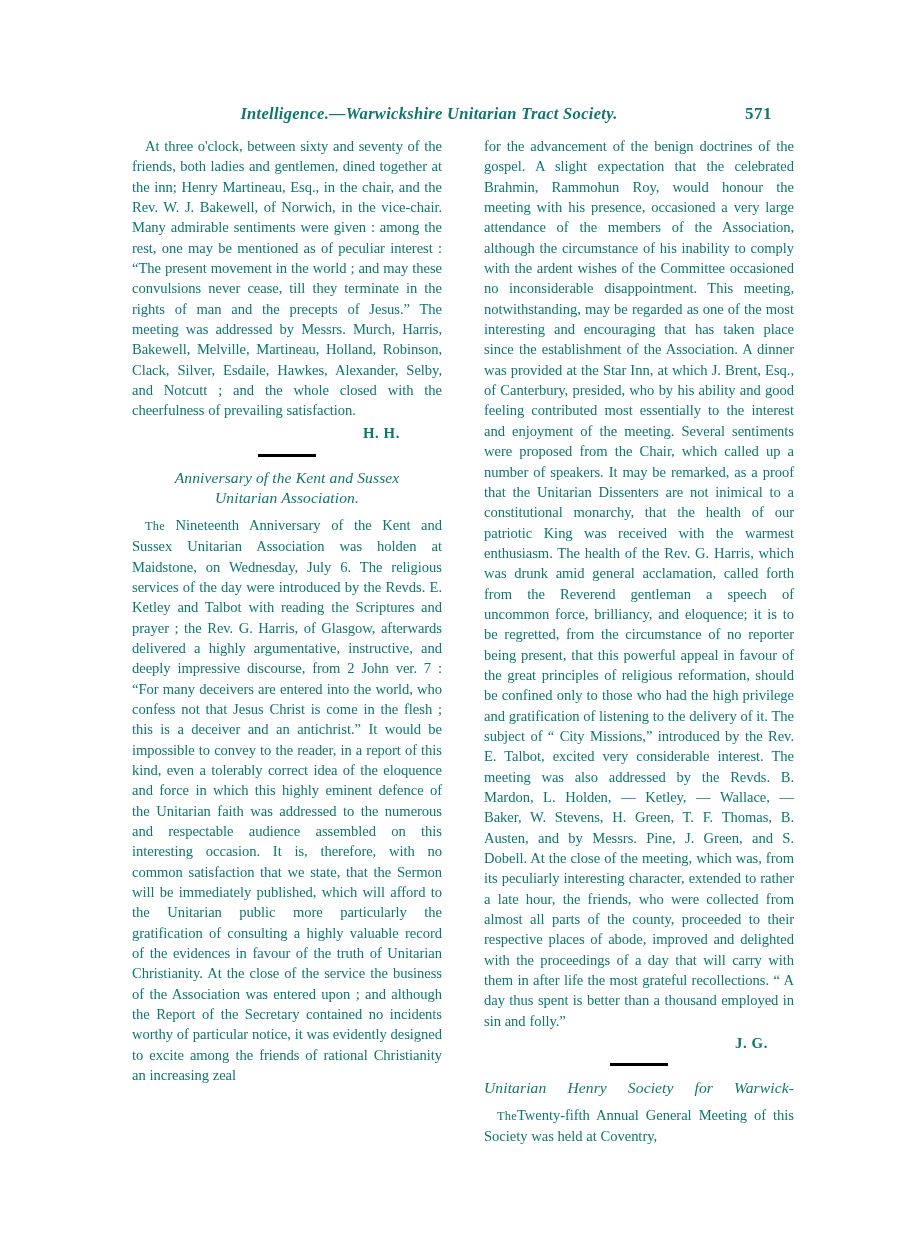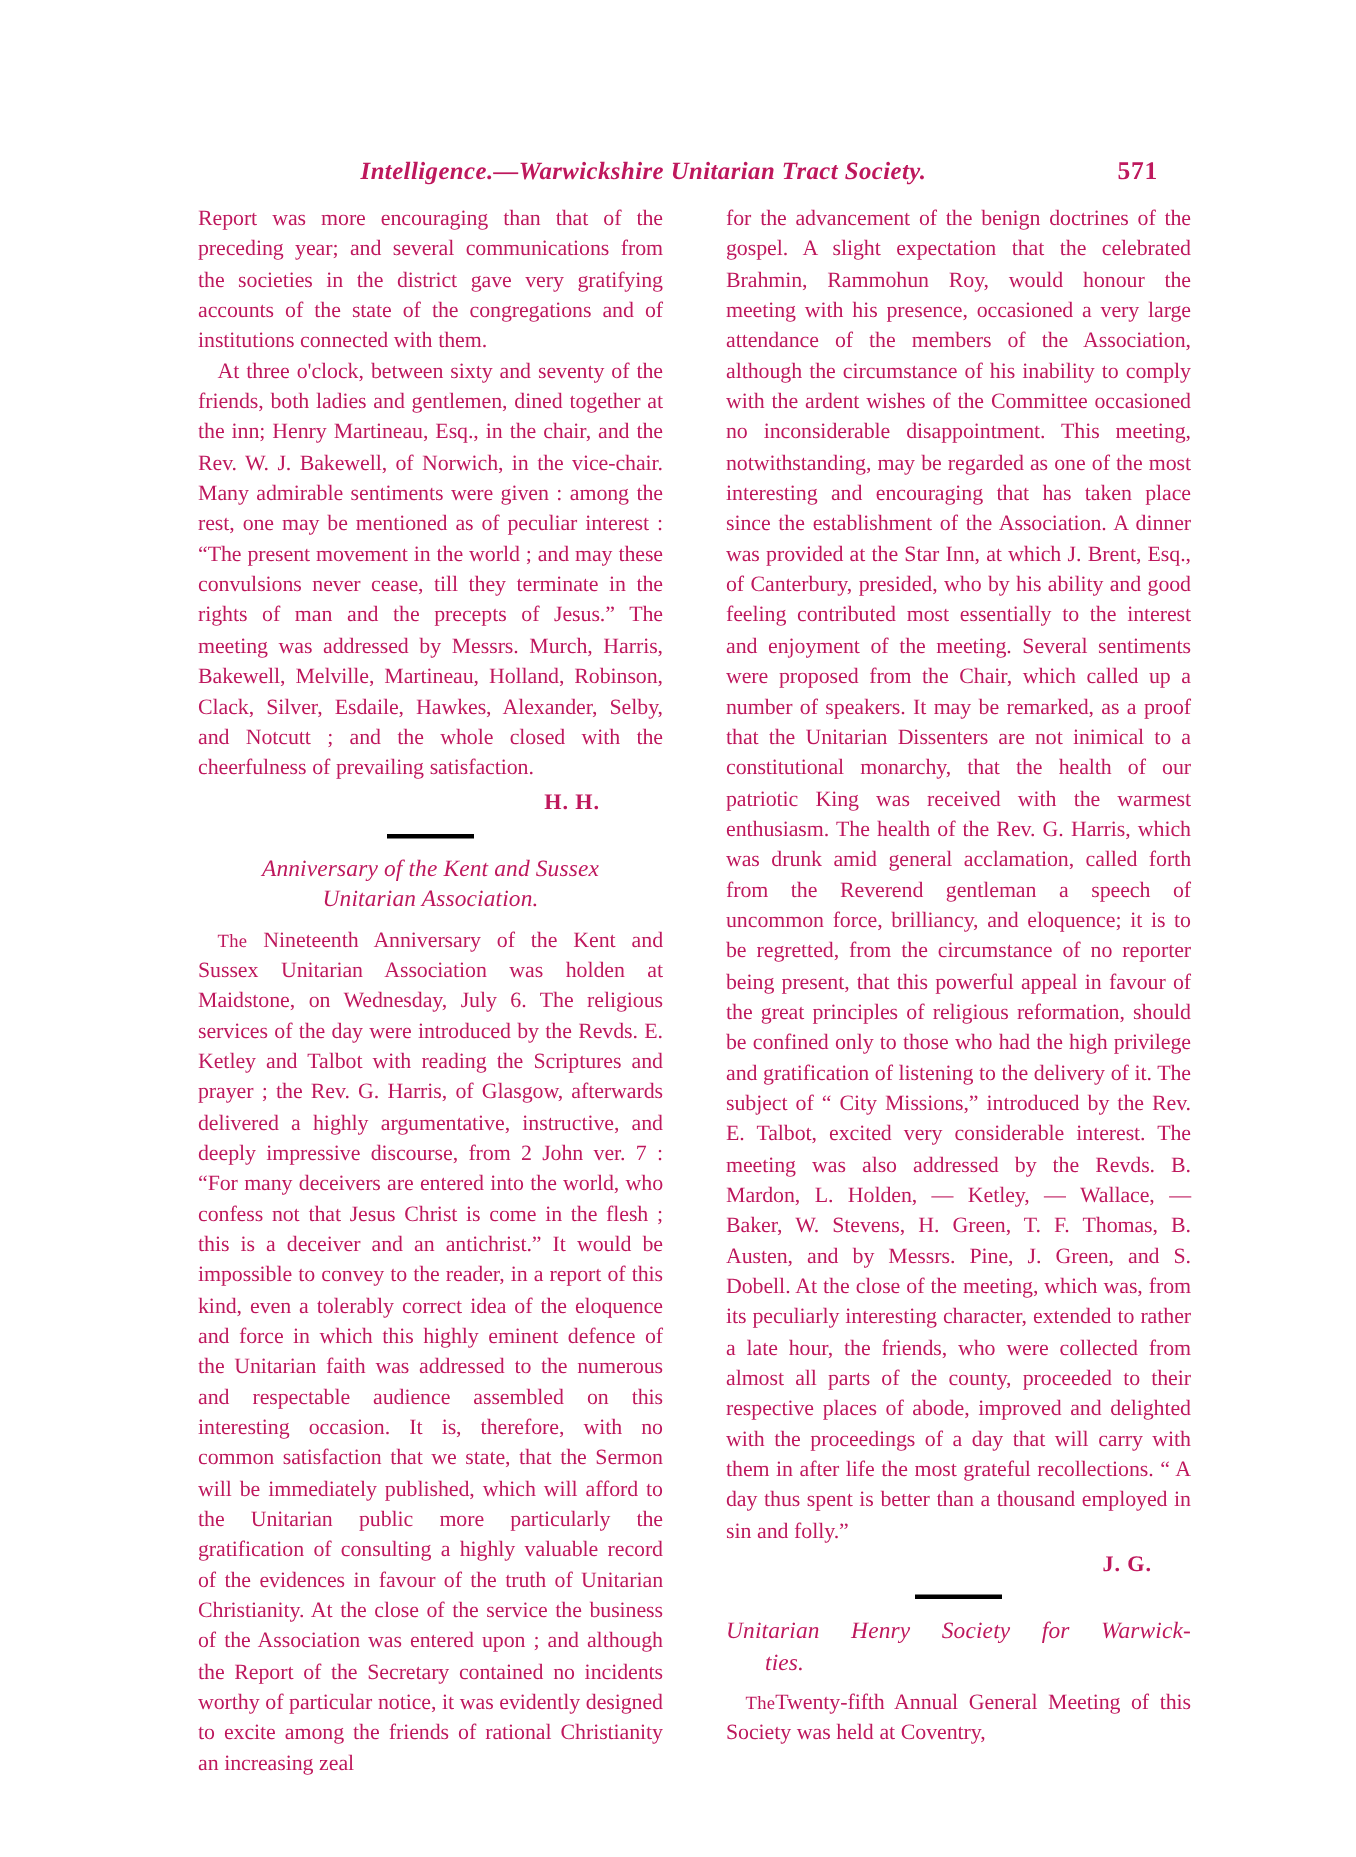--- a/index.html
+++ b/index.html
@@ -9,21 +9,21 @@
     background: #ffffff;
   }
   .page {
     position: relative;
     width: 904px;
     height: 1238px;
     margin: 0 auto;
     background: #ffffff;
     overflow: hidden;
     font-family: "Liberation Serif", "DejaVu Serif", serif;
-    color: #be185d;
+    color: #0f766e;
   }
 
   
   .running-head {
     position: absolute;
     left: 132px;
     top: 104px;
     width: 640px;
     height: 22px;
   }
@@ -147,21 +147,20 @@
 
   <div class="running-head">
     <div class="running-head-title">Intelligence.—Warwickshire Unitarian Tract Society.</div>
     <div class="running-head-folio">571</div>
   </div>
 
   <div class="columns">
 
     <div class="col col-left">
 
-      <p class="para last-ragged">Report was more encouraging than that of the preceding year; and several communications from the societies in the district gave very gratifying accounts of the state of the congregations and of institutions connected with them.</p>
 
       <p class="para indent last-ragged">At three o'clock, between sixty and seventy of the friends, both ladies and gentlemen, dined together at the inn; Henry Martineau, Esq., in the chair, and the Rev. W. J. Bakewell, of Norwich, in the vice-chair. Many admirable sentiments were given : among the rest, one may be mentioned as of peculiar interest : “The present movement in the world ; and may these convulsions never cease, till they terminate in the rights of man and the precepts of Jesus.” The meeting was addressed by Messrs. Murch, Harris, Bakewell, Melville, Martineau, Holland, Robinson, Clack, Silver, Esdaile, Hawkes, Alexander, Selby, and Notcutt ; and the whole closed with the cheerfulness of prevailing satisfaction.</p>
 
       <p class="signature">H. H.</p>
 
       <div class="rule"></div>
 
       <div class="section-head centered">
         <span class="head-line">Anniversary of the Kent and Sussex</span>
         <span class="head-line">Unitarian Association.</span>
@@ -174,21 +173,20 @@
     <div class="col col-right">
 
       <p class="para last-ragged">for the advancement of the benign doctrines of the gospel. A slight expectation that the celebrated Brahmin, Rammohun Roy, would honour the meeting with his presence, occasioned a very large attendance of the members of the Association, although the circumstance of his inability to comply with the ardent wishes of the Committee occasioned no inconsiderable disappointment. This meeting, notwithstanding, may be regarded as one of the most interesting and encouraging that has taken place since the establishment of the Association. A dinner was provided at the Star Inn, at which J. Brent, Esq., of Canterbury, presided, who by his ability and good feeling contributed most essentially to the interest and enjoyment of the meeting. Several sentiments were proposed from the Chair, which called up a number of speakers. It may be remarked, as a proof that the Unitarian Dissenters are not inimical to a constitutional monarchy, that the health of our patriotic King was received with the warmest enthusiasm. The health of the Rev. G. Harris, which was drunk amid general acclamation, called forth from the Reverend gentleman a speech of uncommon force, brilliancy, and eloquence; it is to be regretted, from the circumstance of no reporter being present, that this powerful appeal in favour of the great principles of religious reformation, should be confined only to those who had the high privilege and gratification of listening to the delivery of it. The subject of “ City Missions,” introduced by the Rev. E. Talbot, excited very considerable interest. The meeting was also addressed by the Revds. B. Mardon, L. Holden, — Ketley, — Wallace, — Baker, W. Stevens, H. Green, T. F. Thomas, B. Austen, and by Messrs. Pine, J. Green, and S. Dobell. At the close of the meeting, which was, from its peculiarly interesting character, extended to rather a late hour, the friends, who were collected from almost all parts of the county, proceeded to their respective places of abode, improved and delighted with the proceedings of a day that will carry with them in after life the most grateful recollections. “ A day thus spent is better than a thousand employed in sin and folly.”</p>
 
       <p class="signature sig-jg">J. G.</p>
 
       <div class="rule rule-tight"></div>
 
       <div class="section-head hanging">
         <span class="head-line just">Unitarian Henry Society for Warwick-</span>
-        <span class="head-line ind">ties.</span>
       </div>
 
       <p class="para indent last-ragged"><span class="smallcap">The</span><span>Twenty-fifth Annual General Meeting of this Society was held at Coventry,</span></p>
 
     </div>
 
   </div>
 
 </div>
 

